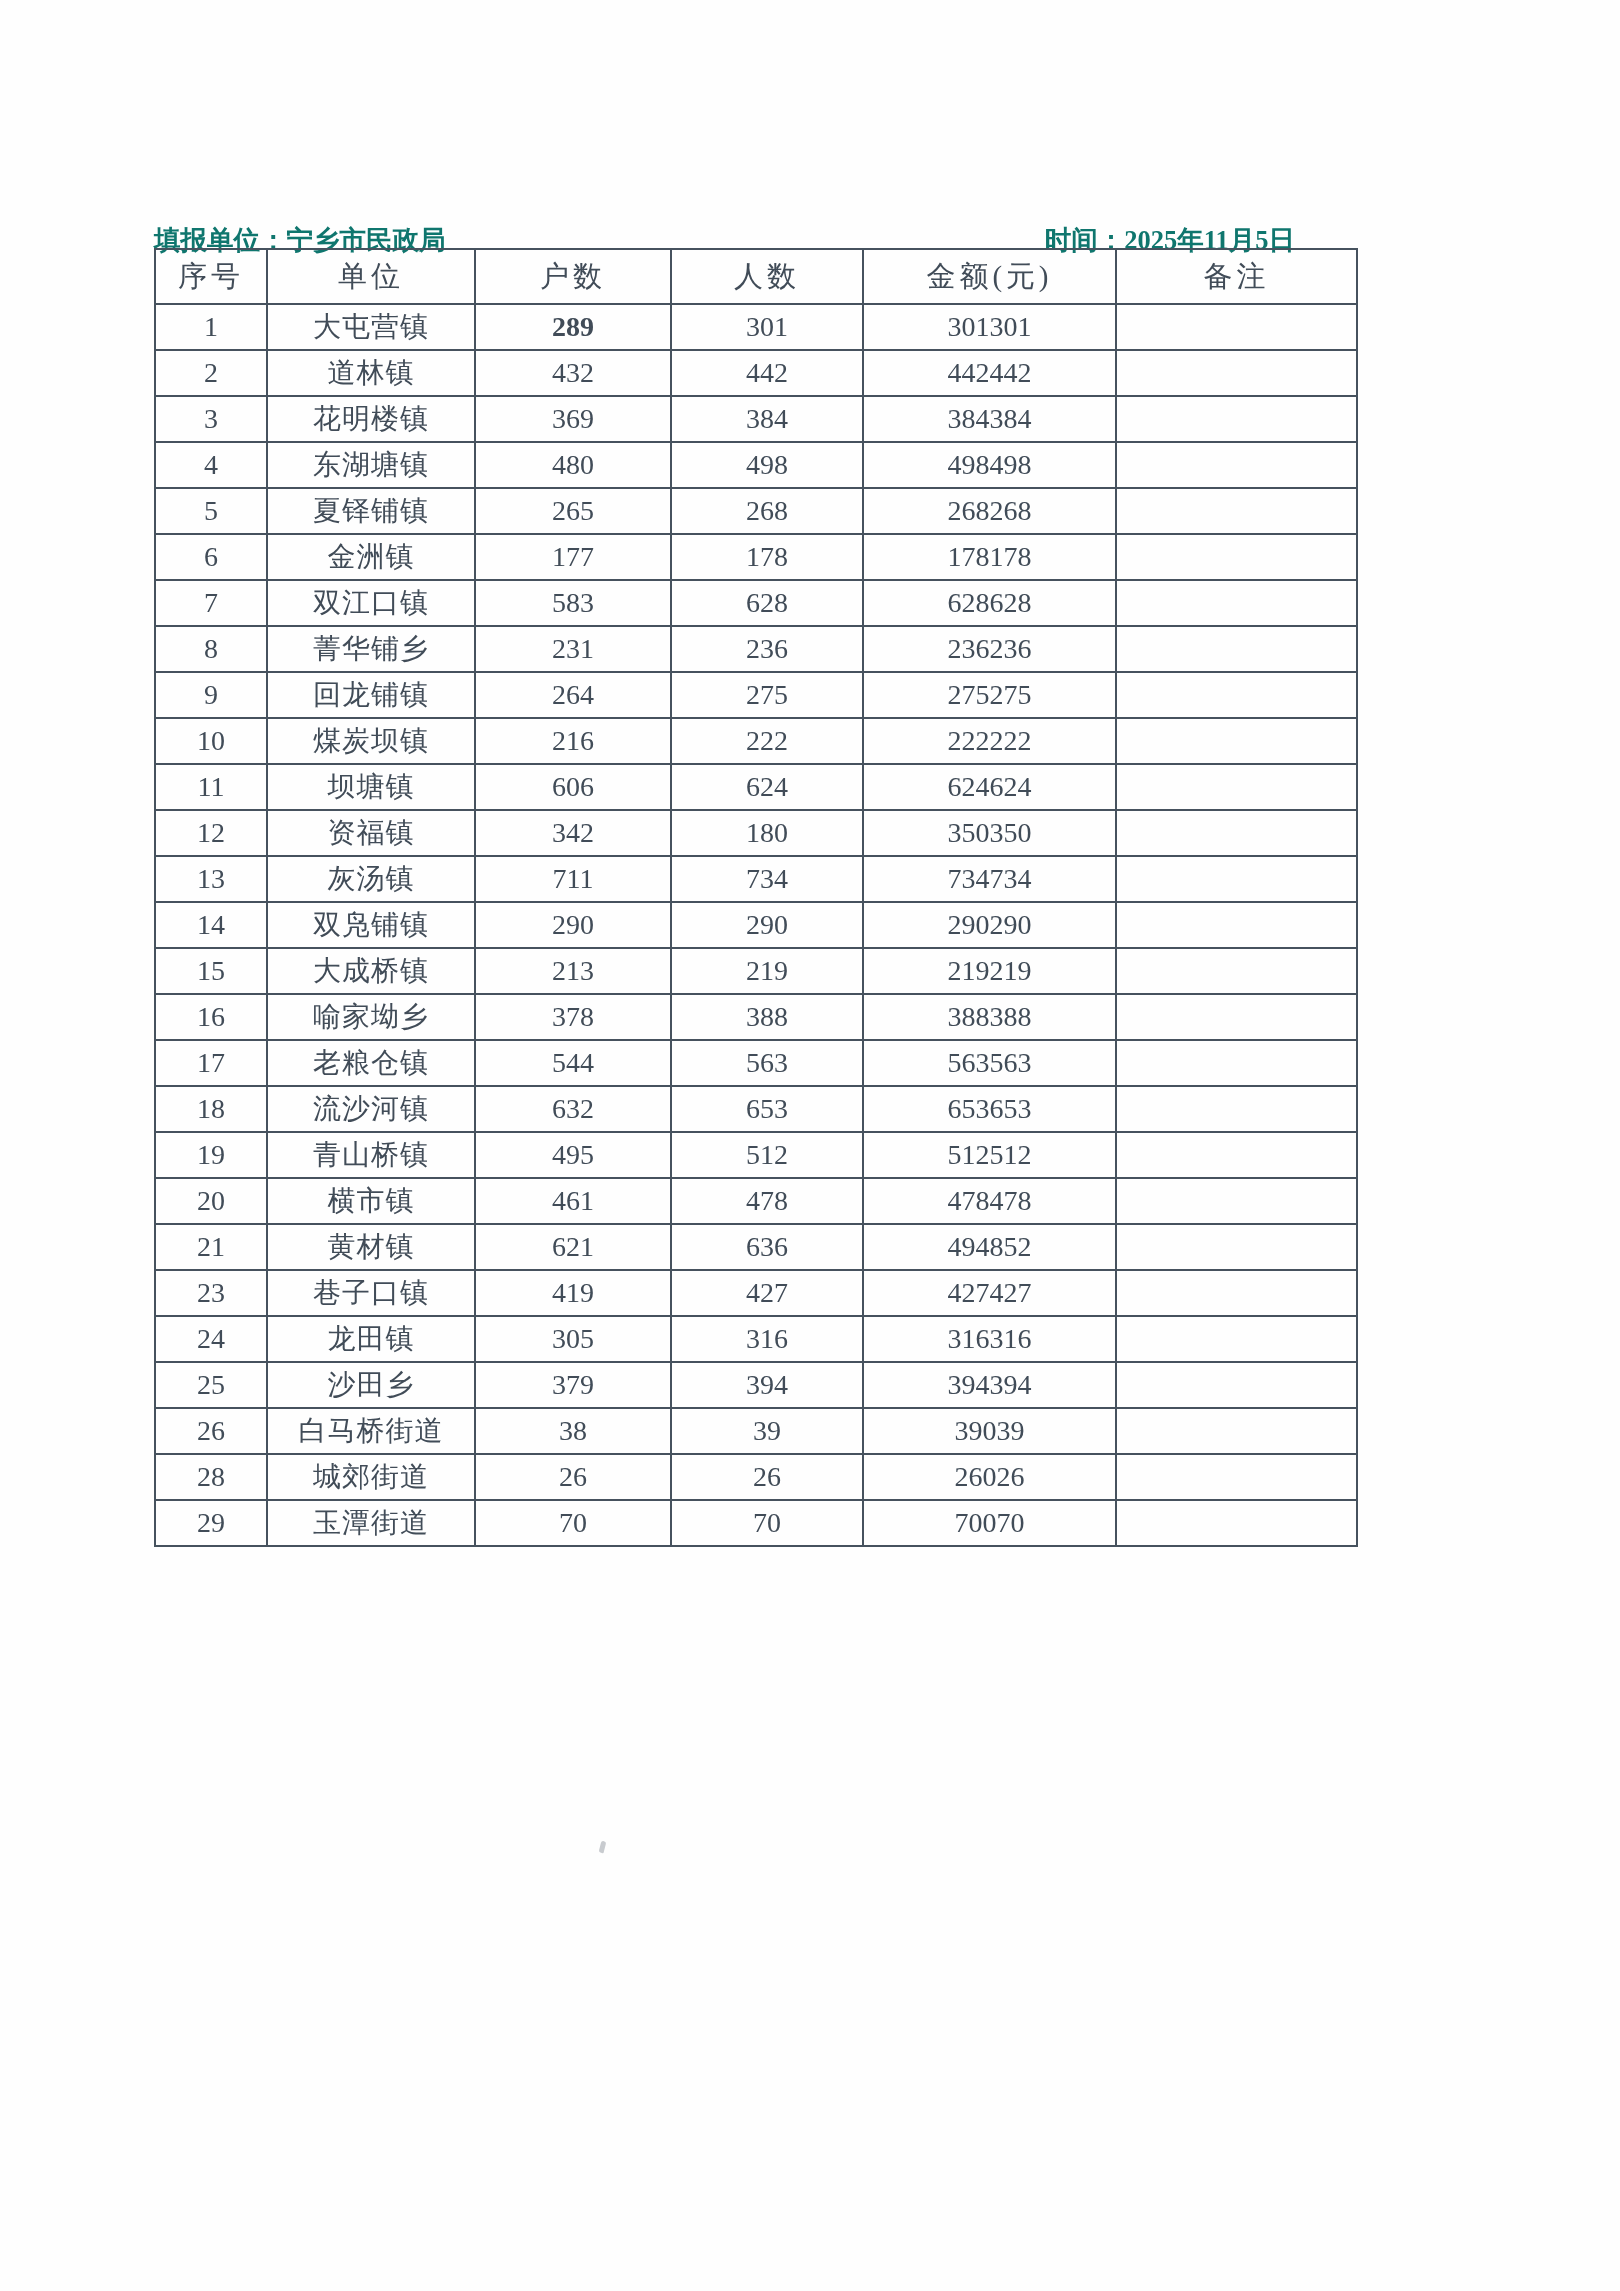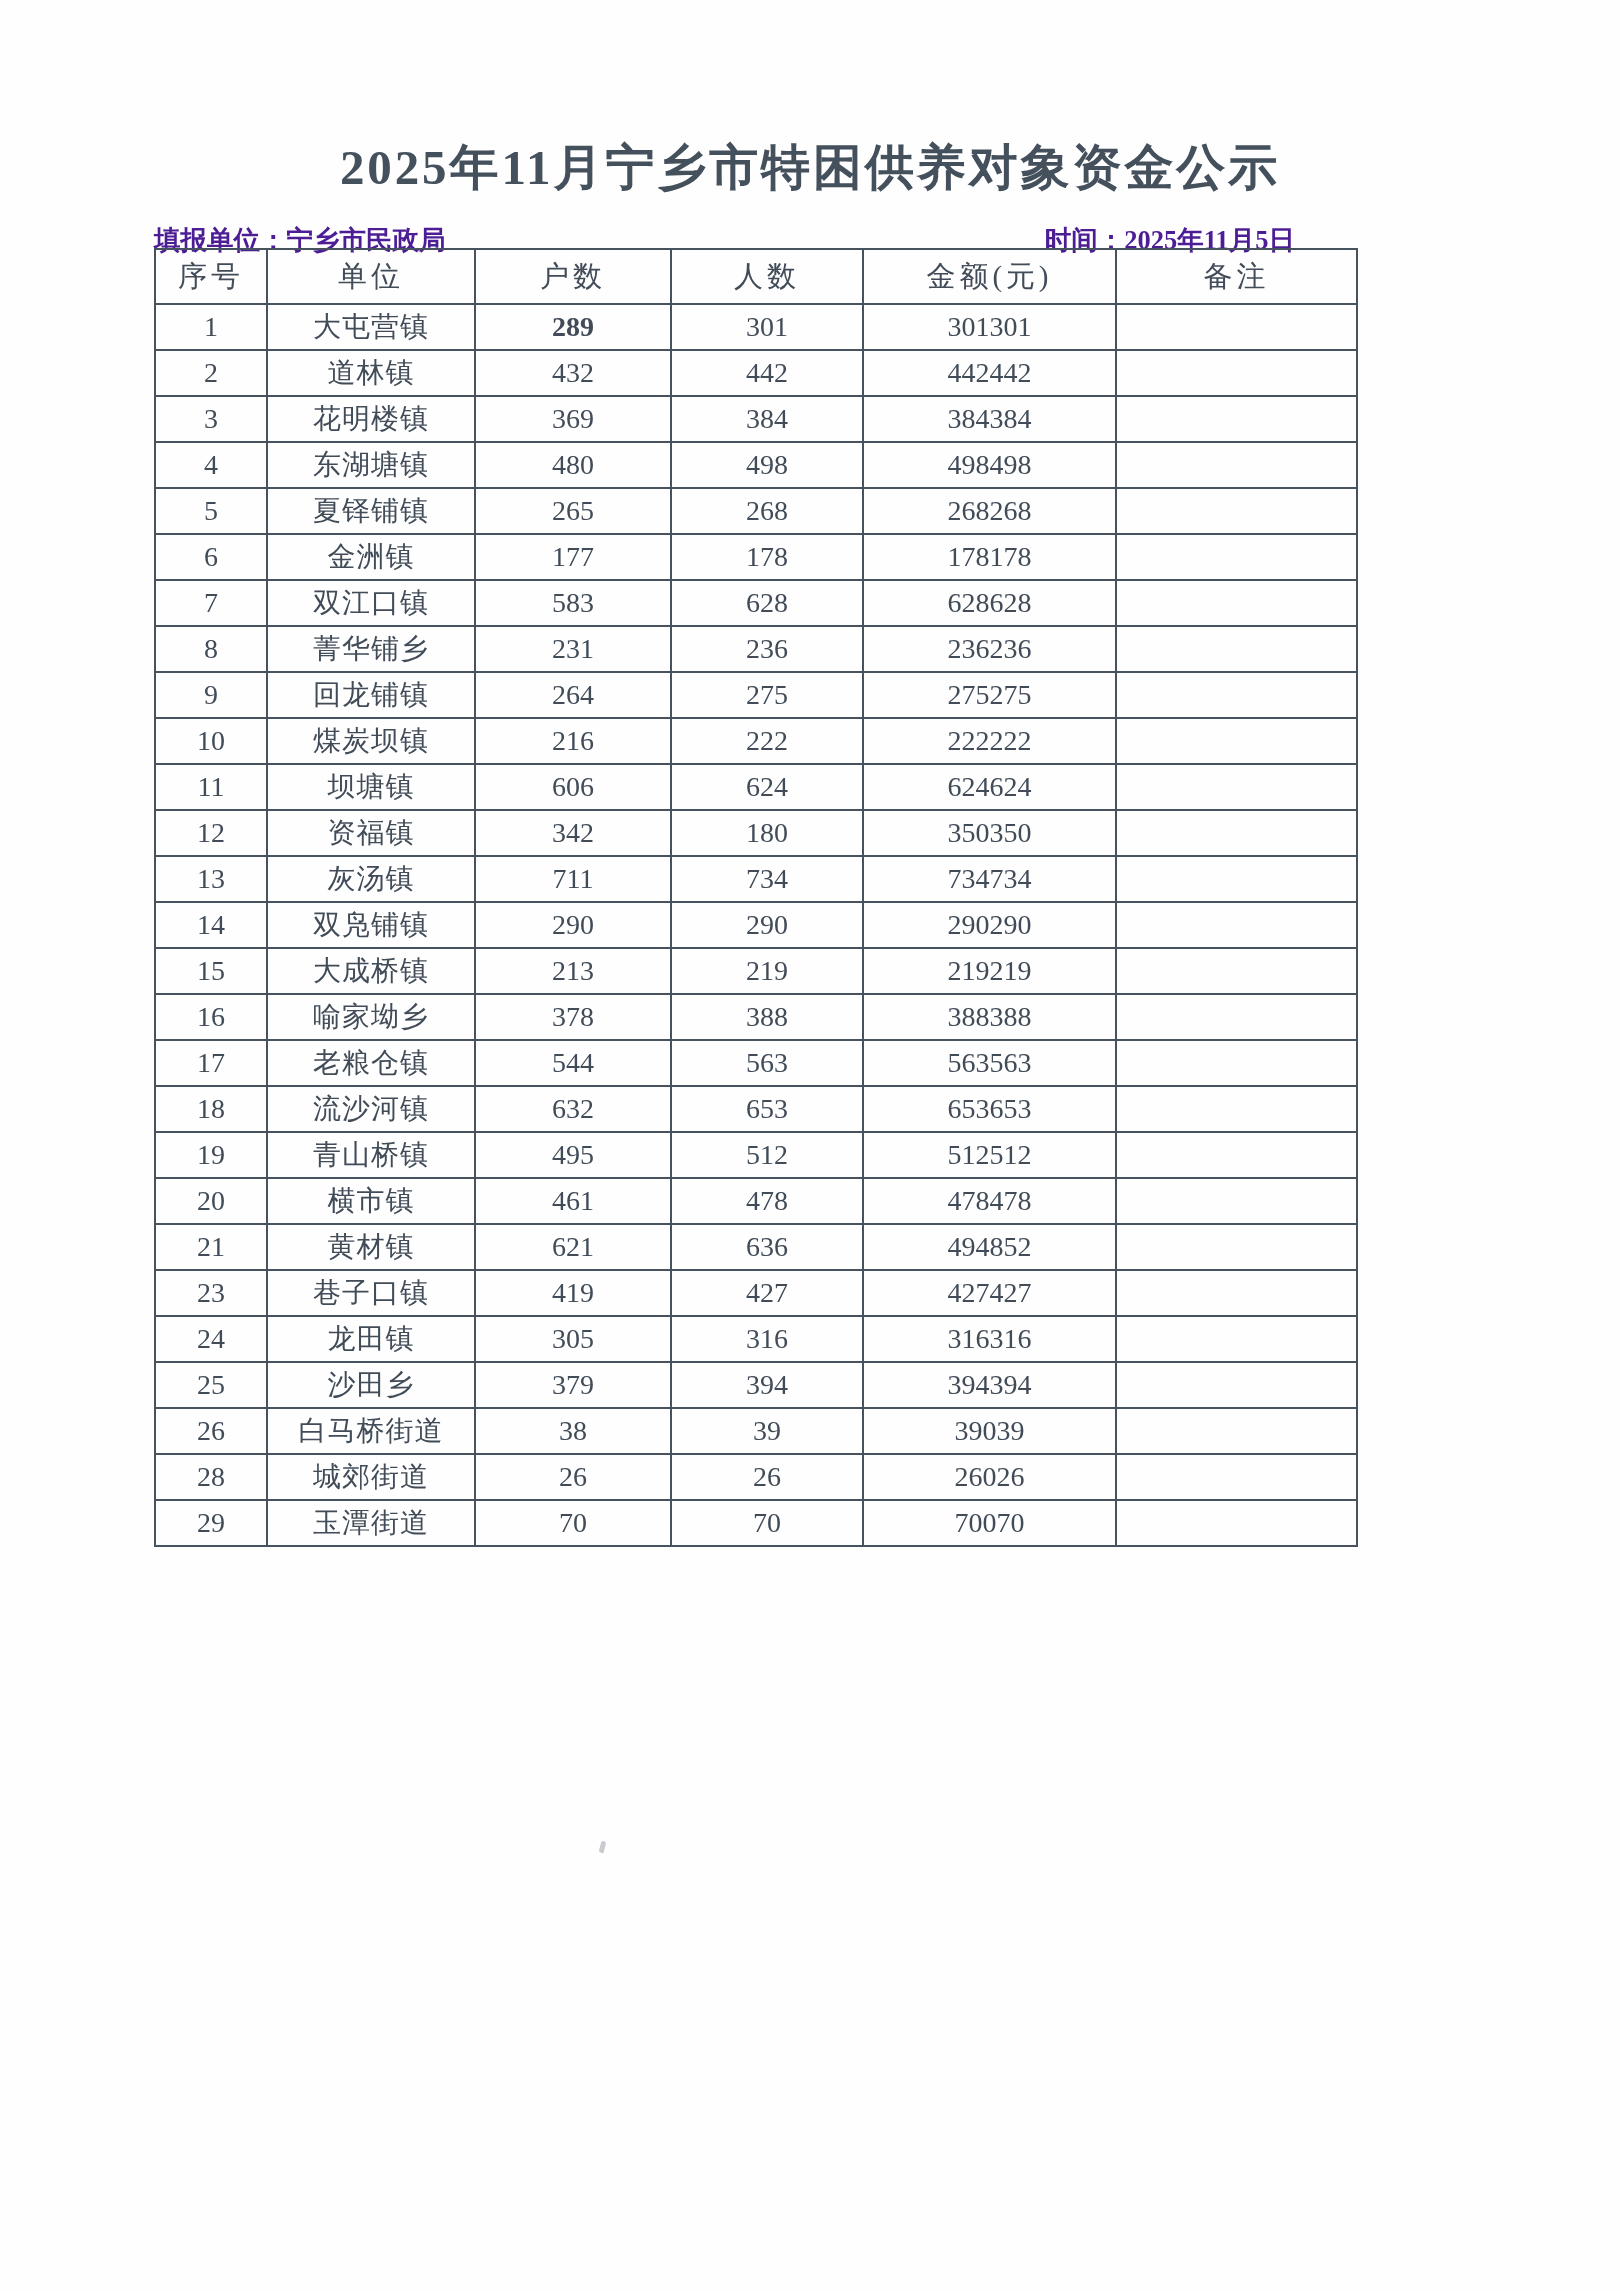--- a/index.html
+++ b/index.html
@@ -23,21 +23,21 @@
     color:#44505c;
   }
   .meta{
     position:absolute;
     top:222px;left:154px;width:1202px;
     display:flex;
     justify-content:space-between;
     align-items:flex-end;
     font-size:26.5px;
     font-weight:bold;
-    color:#4c1d95;
+    color:#0f766e;
   }
   .meta .date{padding-right:61px;font-weight:bold;}
   table.fund{
     position:absolute;
     top:248px;left:154px;
     width:1202px;
     border-collapse:collapse;
     table-layout:fixed;
     border:2.9px solid #46525e;
   }
@@ -72,21 +72,20 @@
     border-radius:2.9px 2.9px 1px 2.9px;
     transform:rotate(14deg);
     opacity:.55;
   }
 </style>
 </head>
 <body>
 
 <div class="page">
 
-  <h1 class="title">2025年11月宁乡市特困供养对象资金公示</h1>
 
   <div class="meta">
     <span>填报单位：宁乡市民政局</span>
     <span class="date">时间：2025年11月5日</span>
   </div>
 
   <table class="fund">
     <colgroup>
       <col style="width:112px">
       <col style="width:208px">

